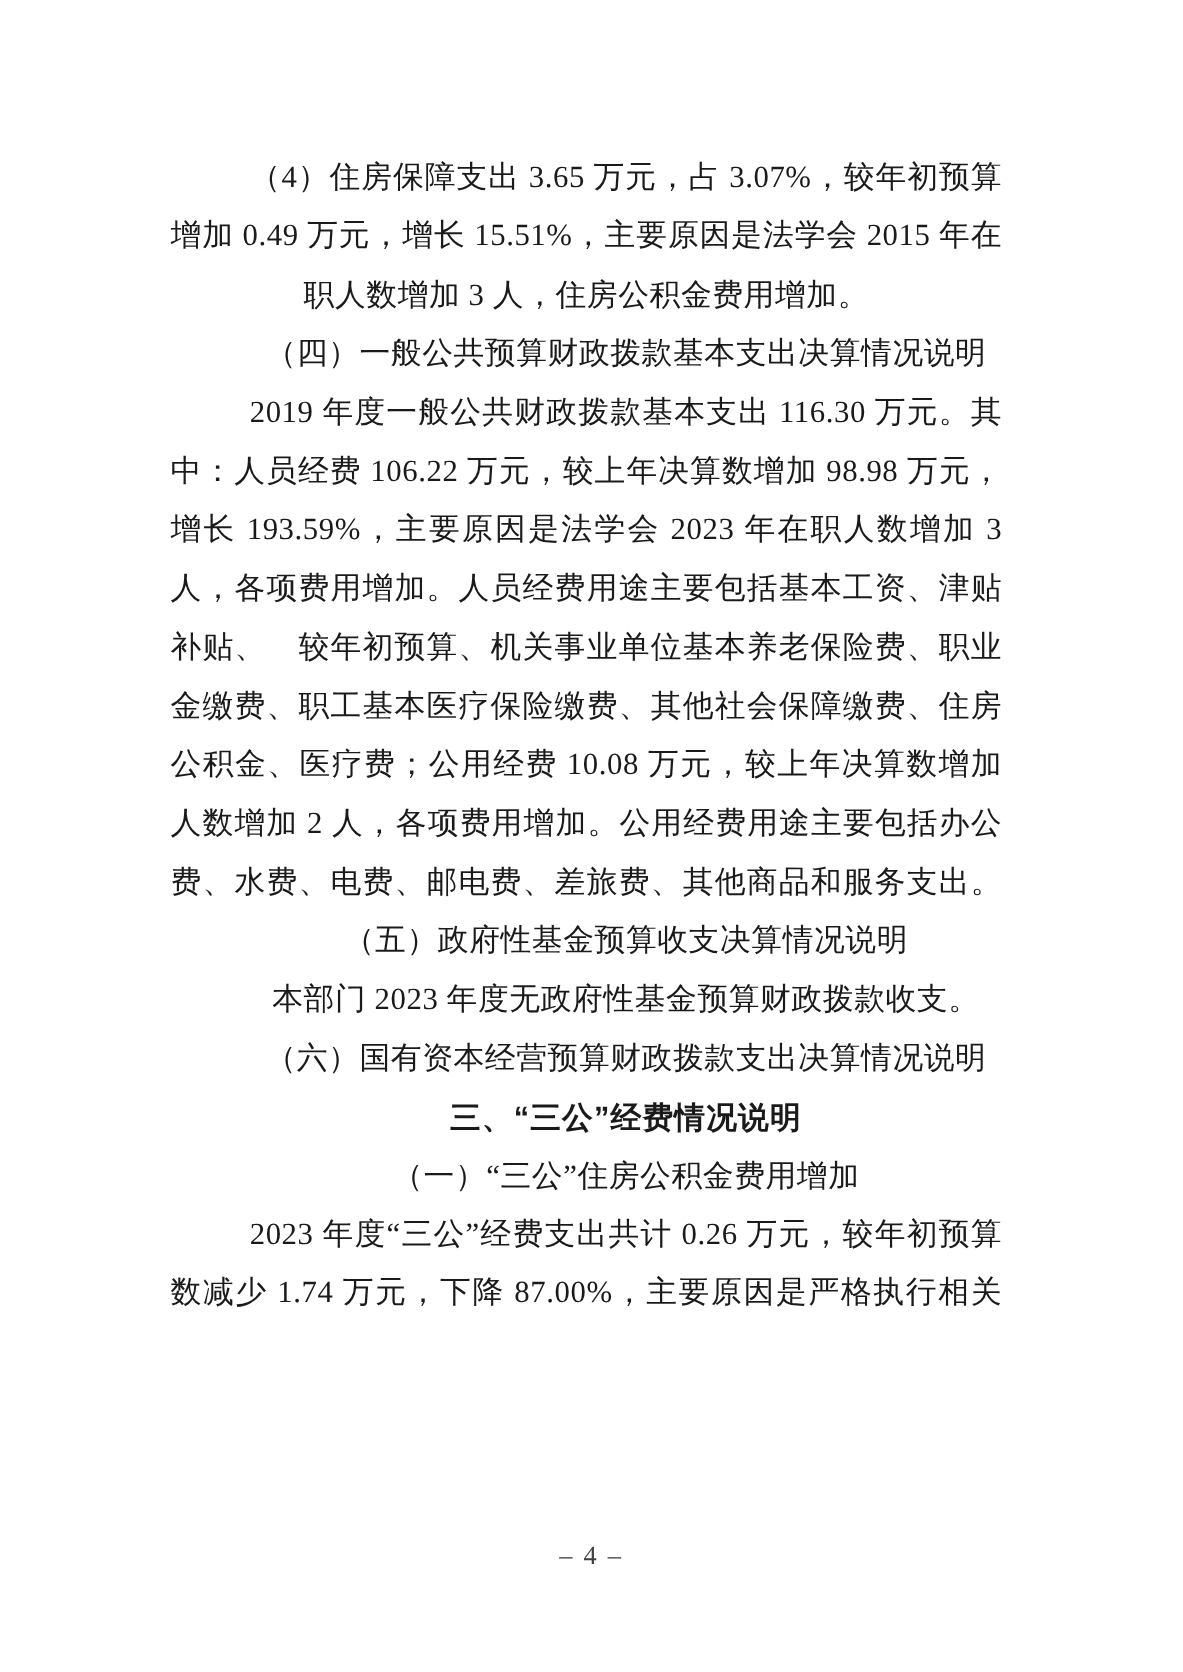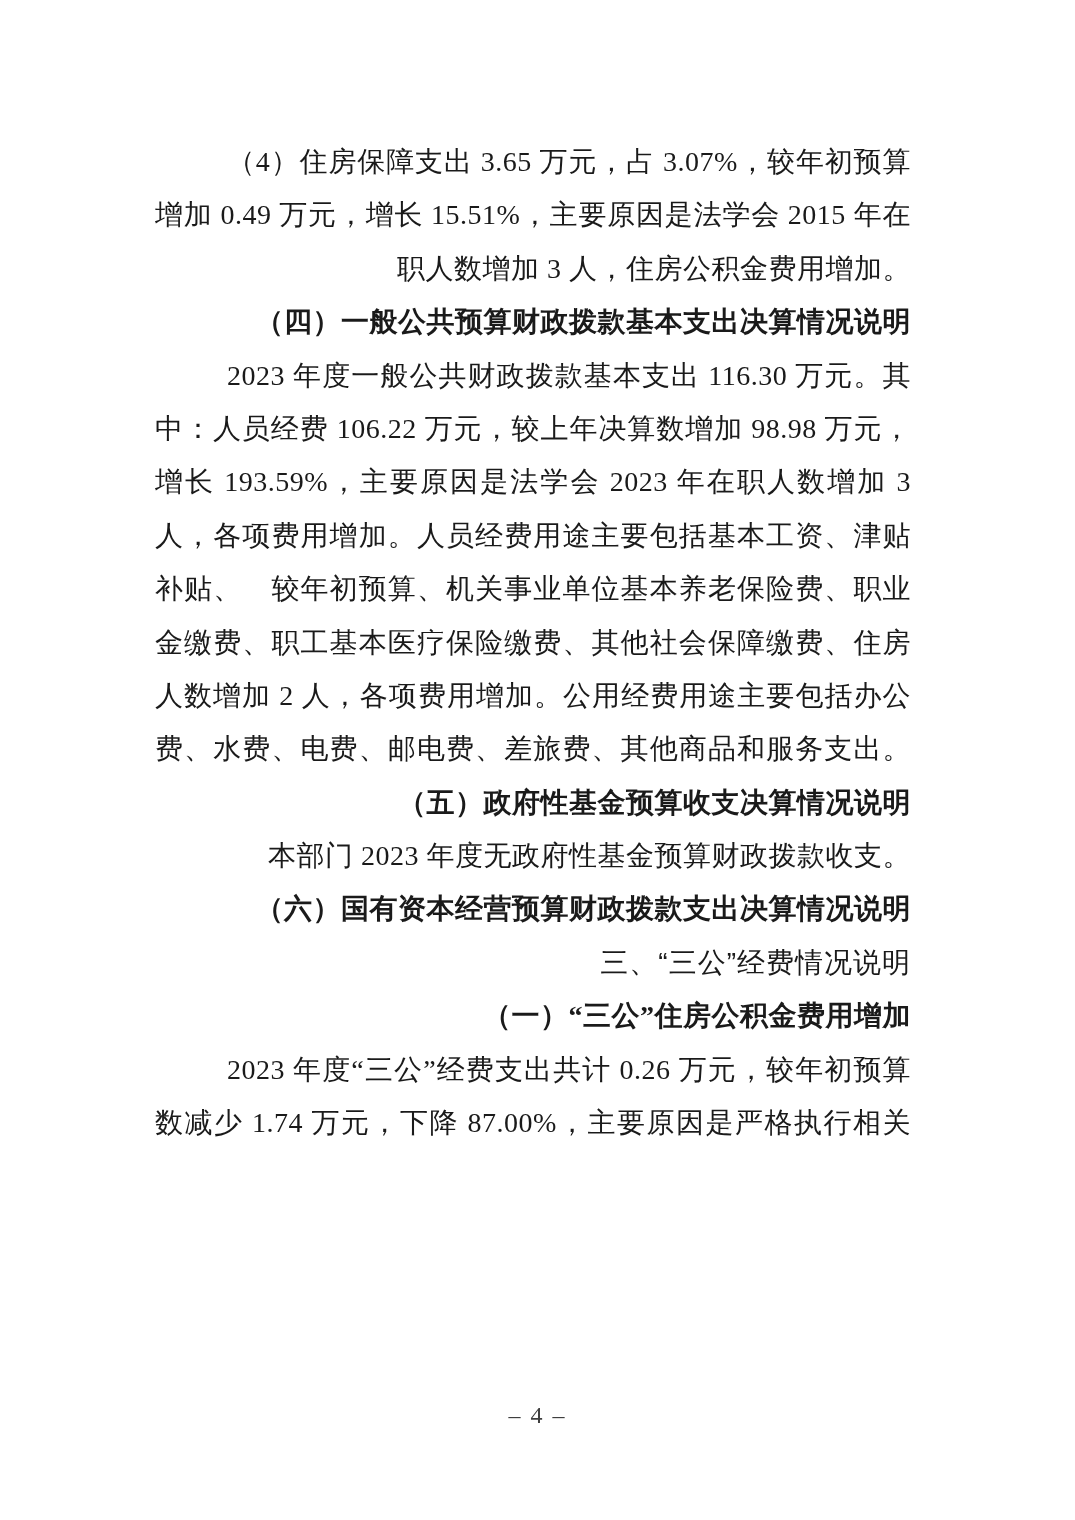--- a/index.html
+++ b/index.html
@@ -23,40 +23,40 @@
     top: 135px;
     left: 155px;
     width: 756px;
   }
   .line {
     height: 53.4px;
     line-height: 53.4px;
     font-size: 28px;
     white-space: normal;
     overflow: hidden;
-    text-align: right;
+    text-align: center;
     letter-spacing: 0.5px;
   }
   
   .j {
     text-align: justify;
     text-align-last: justify;
     text-justify: inter-ideograph;
   }
   
   .ind { text-indent: 72px; }
   
   .h {
-    font-weight: 700;
+    font-weight: 400;
     letter-spacing: 0.5px;
   }
   
   .hei {
     font-family: "Liberation Sans", "DejaVu Sans", sans-serif;
-    font-weight: 400;
+    font-weight: 700;
     letter-spacing: 1px;
   }
   .footer {
     position: absolute;
     top: 1402px;
     left: 0;
     width: 1075px;
     text-align: center;
     font-size: 24px;
     color: #3f3f3f;
@@ -66,26 +66,27 @@
 </style>
 </head>
 <body>
 
 <div class="page">
   <div class="content">
     <div class="line j ind">（4）住房保障支出 3.65 万元，占 3.07%，较年初预算数</div>
     <div class="line j">增加 0.49 万元，增长 15.51%，主要原因是法学会 2015 年在</div>
     <div class="line">职人数增加 3 人，住房公积金费用增加。</div>
     <div class="line h ind">（四）一般公共预算财政拨款基本支出决算情况说明</div>
-    <div class="line j ind">2023 年度一般公共财政拨款基本支出 116.30 万元。其</div>
+    <div class="line j ind">2019 年度一般公共财政拨款基本支出 116.30 万元。其</div>
     <div class="line j">中：人员经费 106.22 万元，较上年决算数增加 98.98 万元，</div>
     <div class="line j">增长 193.59%，主要原因是法学会 2023 年在职人数增加 3</div>
     <div class="line j">人，各项费用增加。人员经费用途主要包括基本工资、津贴</div>
     <div class="line j">补贴、　较年初预算、机关事业单位基本养老保险费、职业年</div>
     <div class="line j">金缴费、职工基本医疗保险缴费、其他社会保障缴费、住房</div>
+    <div class="line j">公积金、医疗费；公用经费 10.08 万元，较上年决算数增加</div>
     <div class="line j">人数增加 2 人，各项费用增加。公用经费用途主要包括办公</div>
     <div class="line j">费、水费、电费、邮电费、差旅费、其他商品和服务支出。</div>
     <div class="line h ind">（五）政府性基金预算收支决算情况说明</div>
     <div class="line ind">本部门 2023 年度无政府性基金预算财政拨款收支。</div>
     <div class="line h ind">（六）国有资本经营预算财政拨款支出决算情况说明</div>
     <div class="line hei ind">三、“三公”经费情况说明</div>
     <div class="line h ind">（一）“三公”住房公积金费用增加</div>
     <div class="line j ind">2023 年度“三公”经费支出共计 0.26 万元，较年初预算</div>
     <div class="line j">数减少 1.74 万元，下降 87.00%，主要原因是严格执行相关</div>
   </div>

